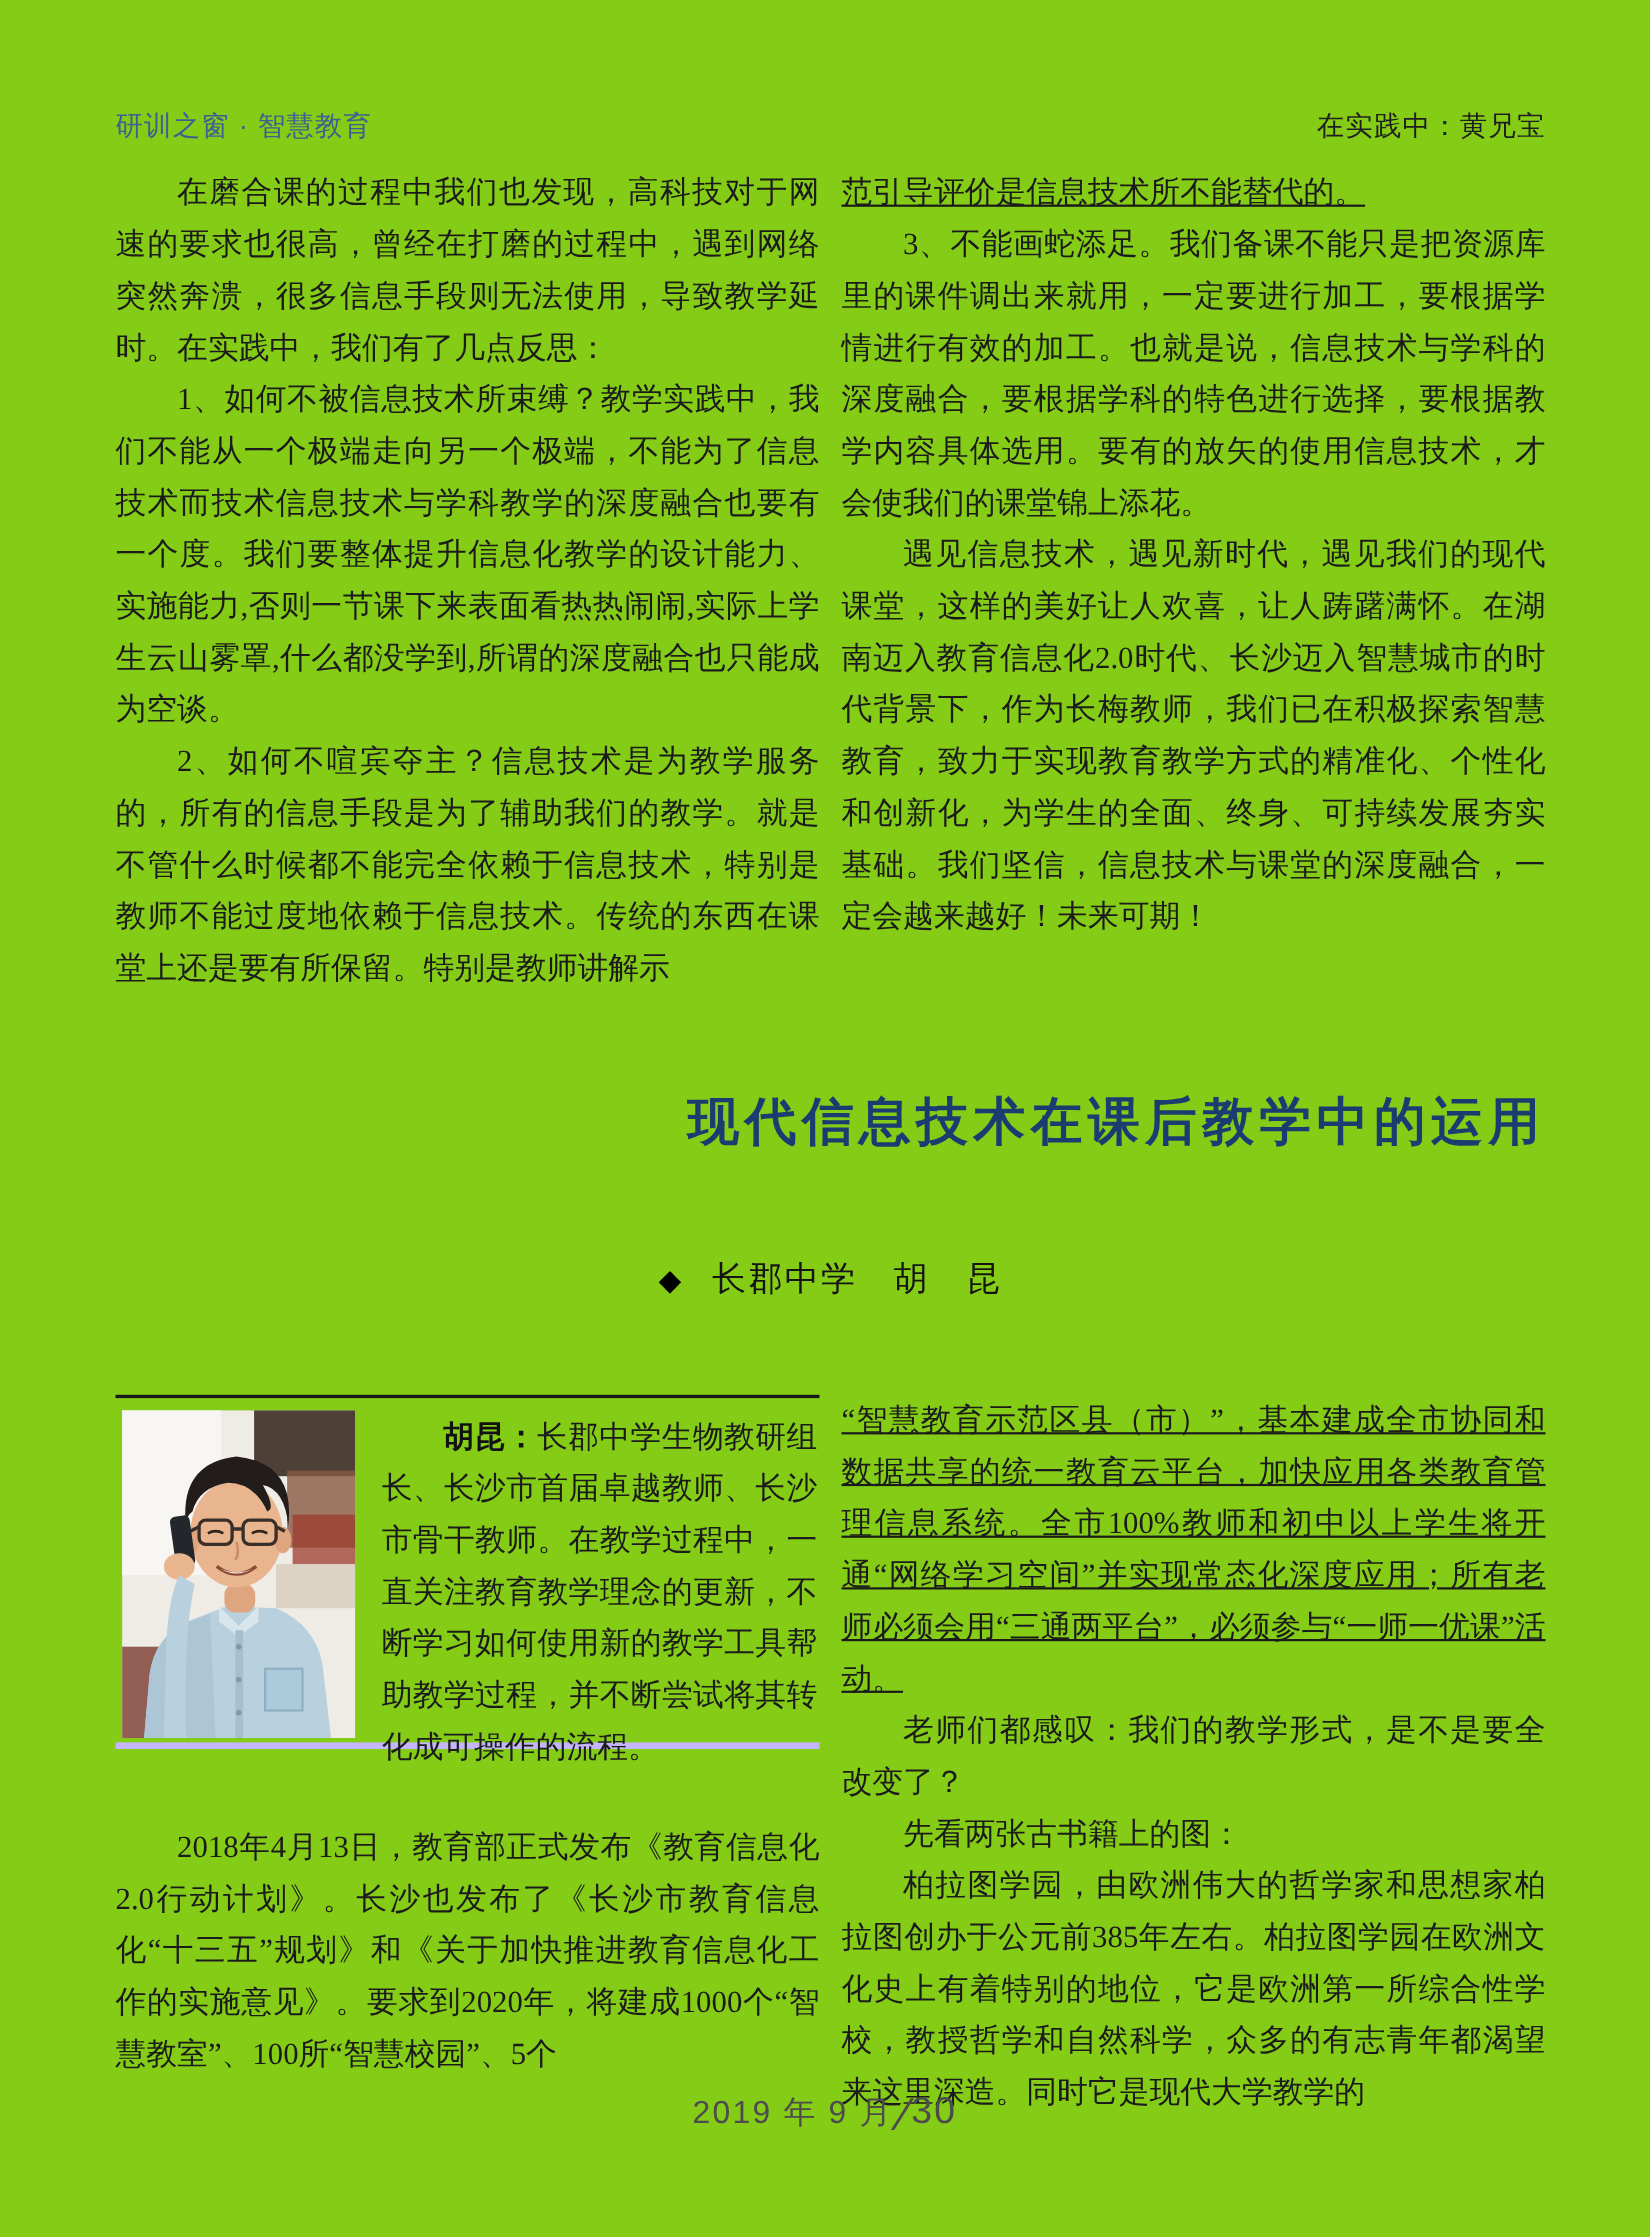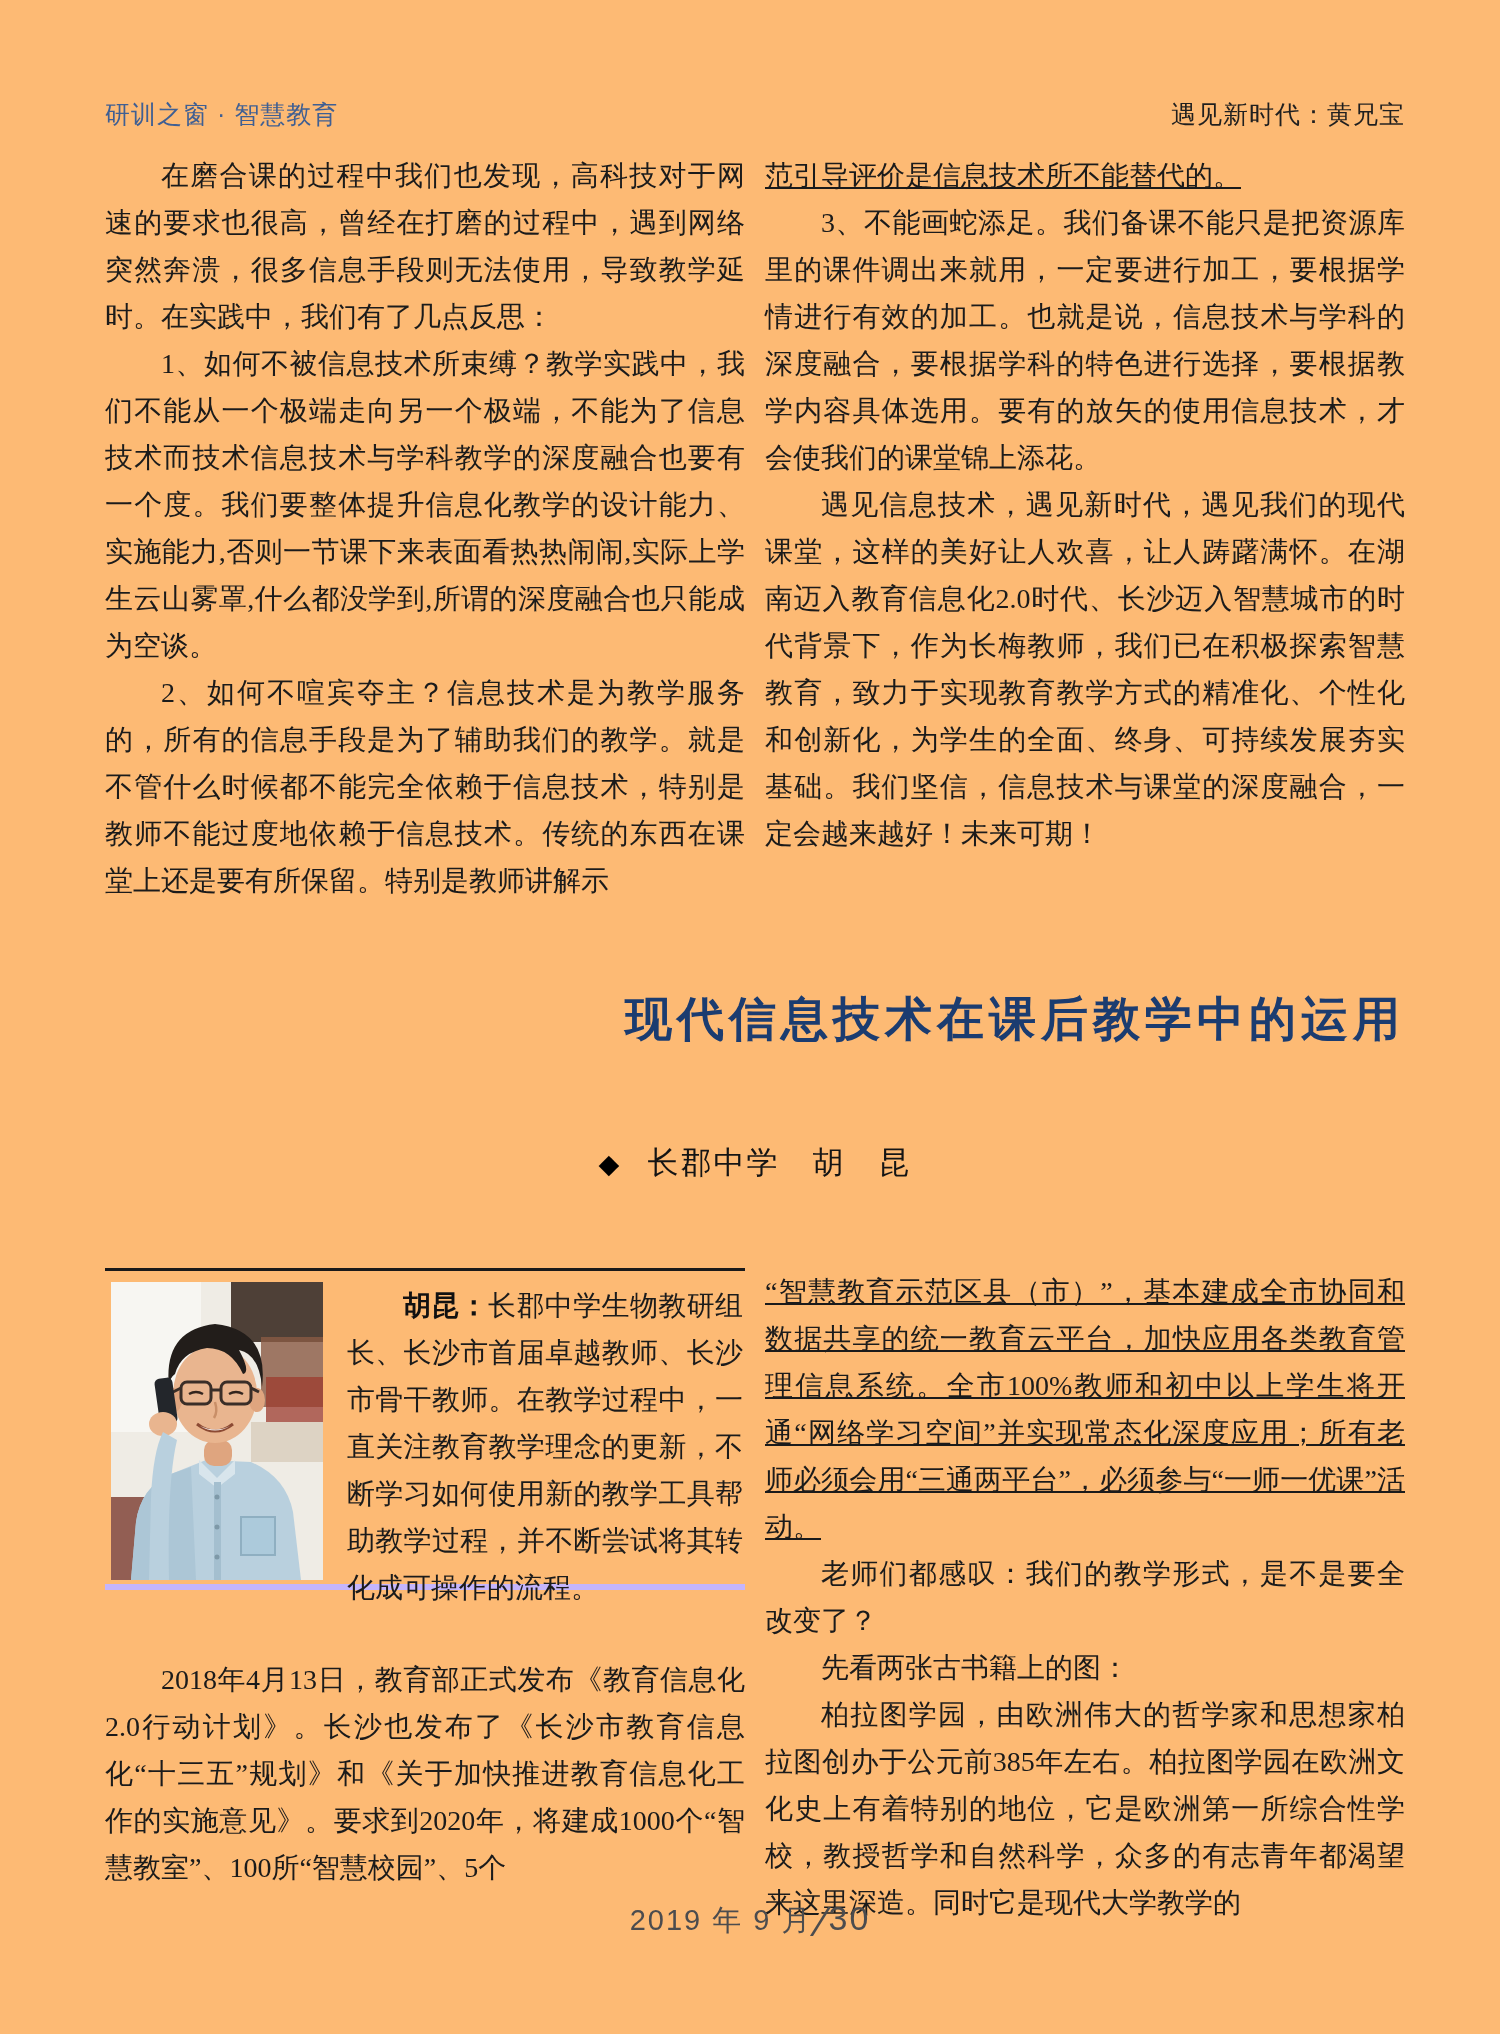--- a/index.html
+++ b/index.html
@@ -1,19 +1,19 @@
 <!DOCTYPE html>
 <html><head>
 <meta charset="utf-8">
 <style>
   html,body{margin:0;padding:0;background:#ffffff;}
   .page{
     position:relative;
     width:1500px;height:2034px;
-    background:#fdba74;
+    background:#84cc16;
     overflow:hidden;
     font-family:"Liberation Serif", serif;
     color:#1c1c1c;
   }
   
   .pg-header{
     position:absolute;top:98px;left:105px;width:1300px;
     display:flex;justify-content:space-between;align-items:baseline;
     font-family:"Liberation Sans", sans-serif;
     font-size:25px;letter-spacing:1px;
@@ -74,21 +74,21 @@
   .pg-footer .slash{font-size:42px;vertical-align:-6px;margin:0 1px 0 6px;font-weight:300;}
   .pg-footer .pagenum{font-size:34px;}
 </style>
 </head>
 <body>
 
 <div class="page">
 
   <div class="pg-header">
     <span class="section-label">研训之窗 · 智慧教育</span>
-    <span class="editor-label">遇见新时代：黄兄宝</span>
+    <span class="editor-label">在实践中：黄兄宝</span>
   </div>
 
   <div class="cols part1">
     <div class="col">
       <p class="indent">在磨合课的过程中我们也发现，高科技对于网速的要求也很高，曾经在打磨的过程中，遇到网络突然奔溃，很多信息手段则无法使用，导致教学延时。在实践中，我们有了几点反思：</p>
       <p class="indent">1、如何不被信息技术所束缚？教学实践中，我们不能从一个极端走向另一个极端，不能为了信息技术而技术信息技术与学科教学的深度融合也要有一个度。我们要整体提升信息化教学的设计能力、实施能力,否则一节课下来表面看热热闹闹,实际上学生云山雾罩,什么都没学到,所谓的深度融合也只能成为空谈。</p>
       <p class="indent">2、如何不喧宾夺主？信息技术是为教学服务的，所有的信息手段是为了辅助我们的教学。就是不管什么时候都不能完全依赖于信息技术，特别是教师不能过度地依赖于信息技术。传统的东西在课堂上还是要有所保留。特别是教师讲解示</p>
     </div>
     <div class="col">
       <p class="noindent">范引导评价是信息技术所不能替代的。</p>

